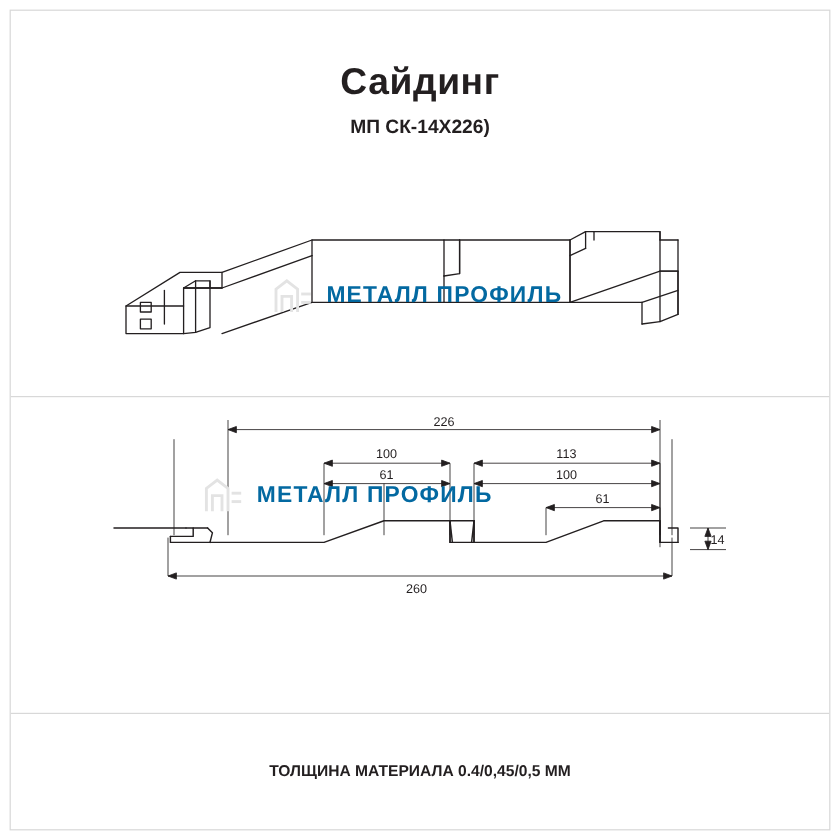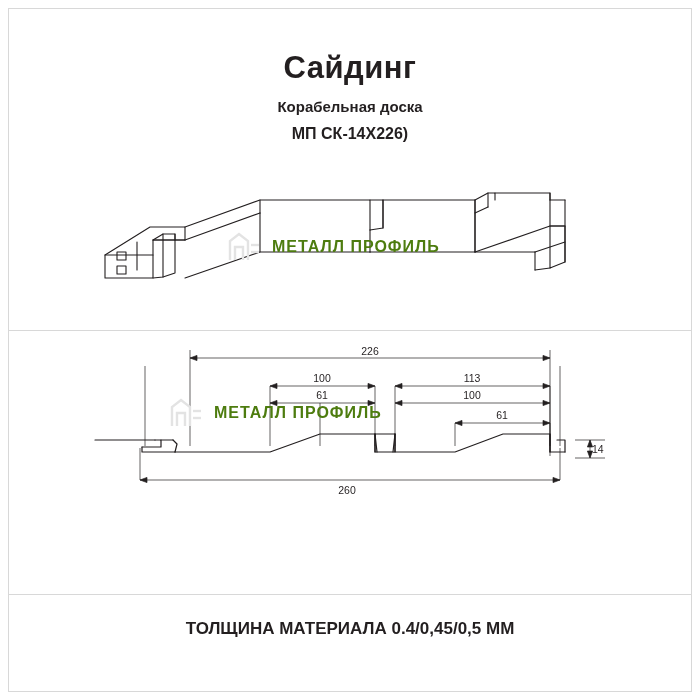--- a/index.html
+++ b/index.html
@@ -92,64 +92,63 @@
   
   .wm {
     position: absolute;
     display: flex;
     align-items: center;
     gap: 10px;
     opacity: 1;
     pointer-events: none;
   }
   .wm-text {
-    font-size: 16px;
-    font-weight: bold;
-    color: #4d7c0f;
+    font-size: 19px;
+    font-weight: bold;
+    color: #0369a1;
     letter-spacing: 1px;
     white-space: nowrap;
   }
   .wm-logo {
     width: 34px;
     height: 30px;
   }
   .wm1 { left: 228px; top: 232px; }
   .wm2 { left: 170px; top: 398px; }
   
   .footer {
     position: absolute;
     top: 618px;
     left: 0;
     width: 700px;
     text-align: center;
   }
   .footer-text {
-    font-size: 17px;
-    font-weight: bold;
-    color: #231f20;
-    margin: 1px;
+    font-size: 13px;
+    font-weight: bold;
+    color: #231f20;
+    margin: 17px;
   }
   svg { display: block; overflow: visible; }
   .ln { stroke: #231f20; fill: none; }
   .dim { stroke: #231f20; fill: none; stroke-width: 0.7; }
   .dimtxt {
     font-family: "Liberation Sans", sans-serif;
     font-size: 10.5px;
     fill: #231f20;
   }
 </style>
 </head>
 <body>
 
 <div class="page">
   <div class="frame"></div>
 
   <div class="header">
     <h1 class="title">Сайдинг</h1>
-    <div class="subtitle">Корабельная доска</div>
     <div class="code">МП СК-14Х226)</div>
   </div>
 
   <div class="drawing-3d">
     <svg width="500" height="140" viewBox="0 0 500 140">
       <g class="ln" stroke-width="1.1" stroke-linejoin="round" stroke-linecap="round">
 
         <path d="M10 75 L55 47 L90 47 L90 60 L58 60 L58 98 L10 98 Z"></path>
         <path d="M10 75 L58 75"></path>
         <path d="M58 60 L90 60"></path>

